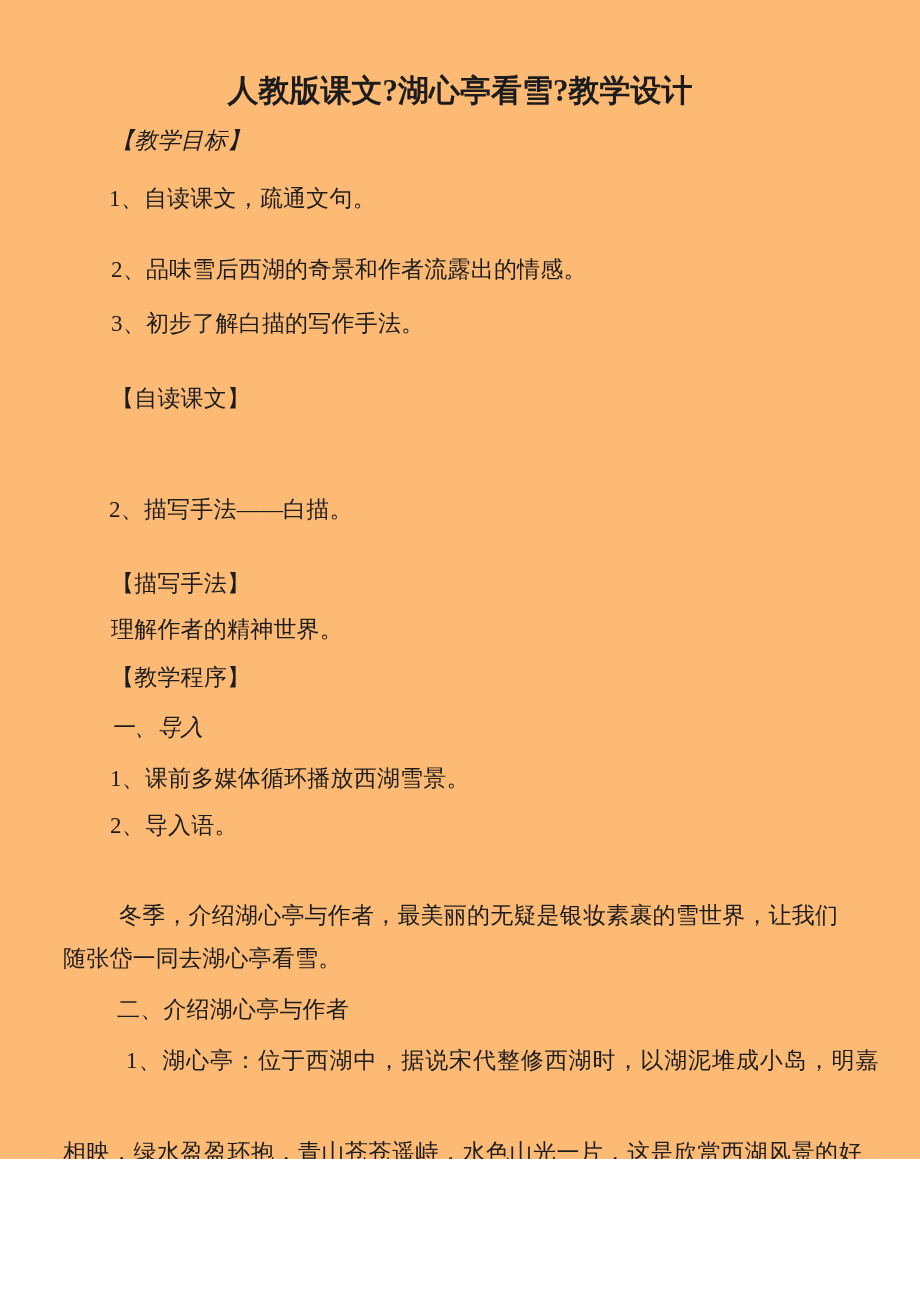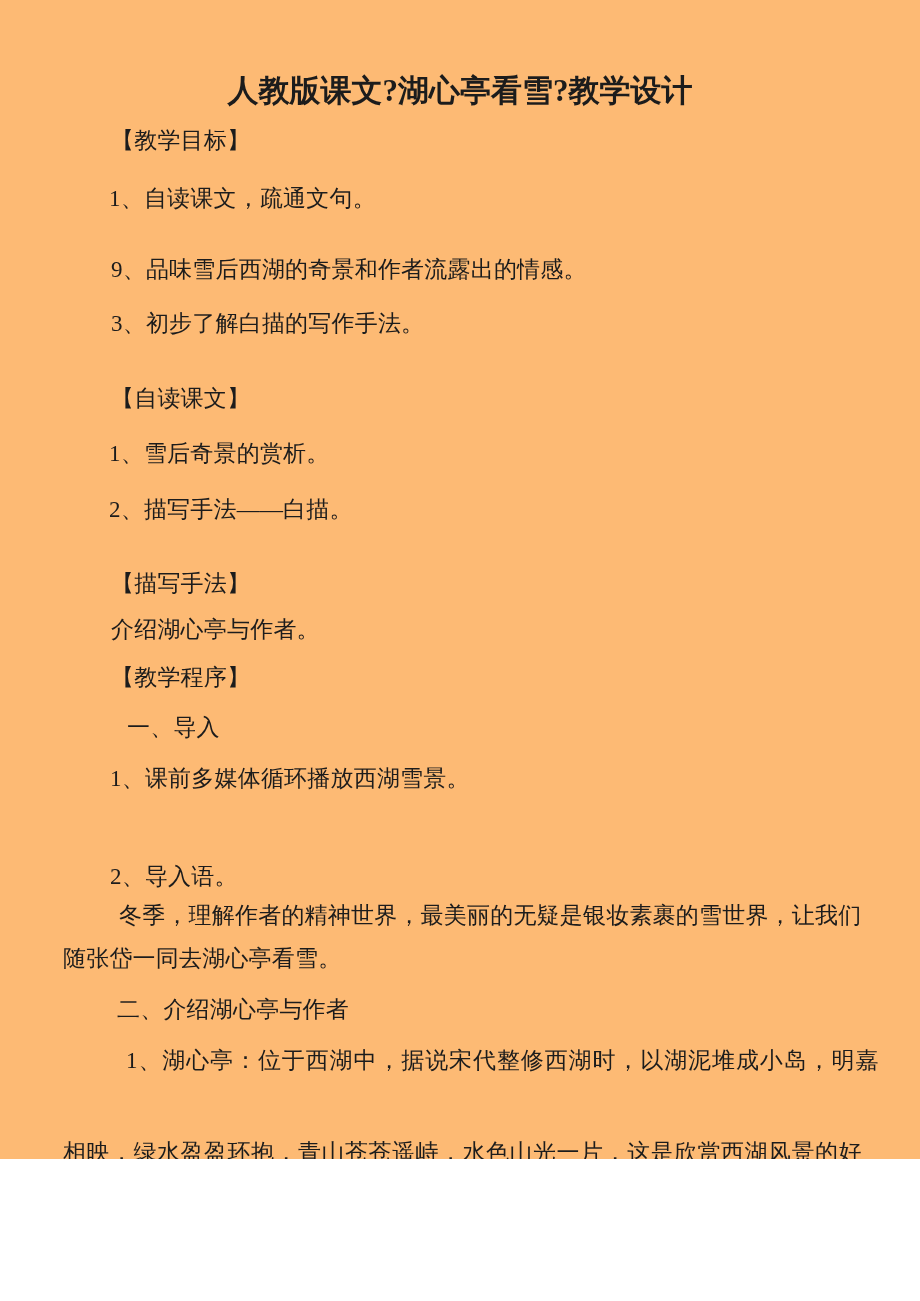--- a/index.html
+++ b/index.html
@@ -30,75 +30,74 @@
   }
   .line {
     position: absolute;
     font-size: 23px;
     line-height: 27px;
     color: #1c1c1c;
     white-space: nowrap;
     letter-spacing: 0.2px;
   }
   
-  .l1  { top: 127px; left: 111px; }
+  .l1  { top: 127px; left: 111px; font-style: italic; }
   .l2  { top: 185px; left: 109px; }
   .l3  { top: 256px; left: 111px; }
   .l4  { top: 310px; left: 111px; }
   .l5  { top: 385px; left: 111px; }
   .l6  { top: 440px; left: 109px; }
   .l7  { top: 496px; left: 109px; }
   .l8  { top: 570px; left: 111px; }
   .l9  { top: 616px; left: 111px; }
   .l10 { top: 664px; left: 111px; }
-  .l11 { top: 714px; left: 127px; }
+  .l11 { top: 714px; left: 111px; font-style: italic; }
   .l12 { top: 765px; left: 110px; }
-  .l13 { top: 863px; left: 110px; }
+  .l13 { top: 812px; left: 110px; }
   
   .l14 { top: 902px;  left: 119px; }
   .l15 { top: 945px;  left: 63px;  }
   .l16 { top: 996px;  left: 117px; }
   .l17 { top: 1047px; left: 126px; letter-spacing: 0.9px; }
   .l18 { top: 1093px; left: 63px;  letter-spacing: 0.5px; }
   .l19 { top: 1139px; left: 63px;  letter-spacing: 0.5px; }
 </style>
 </head>
 <body>
 
 <div class="page">
 
   <div class="doc-title">人教版课文?湖心亭看雪?教学设计</div>
 
   <div class="line l1">【教学目标】</div>
 
   <div class="line l2">1、自读课文，疏通文句。</div>
 
-  <div class="line l3">9、品味雪后西湖的奇景和作者流露出的情感。</div>
+  <div class="line l3">2、品味雪后西湖的奇景和作者流露出的情感。</div>
 
   <div class="line l4">3、初步了解白描的写作手法。</div>
 
   <div class="line l5">【自读课文】</div>
 
-  <div class="line l6">1、雪后奇景的赏析。</div>
 
   <div class="line l7">2、描写手法——白描。</div>
 
   <div class="line l8">【描写手法】</div>
 
-  <div class="line l9">介绍湖心亭与作者。</div>
+  <div class="line l9">理解作者的精神世界。</div>
 
   <div class="line l10">【教学程序】</div>
 
   <div class="line l11">一、导入</div>
 
   <div class="line l12">1、课前多媒体循环播放西湖雪景。</div>
 
   <div class="line l13">2、导入语。</div>
 
-  <div class="line l14">冬季，理解作者的精神世界，最美丽的无疑是银妆素裹的雪世界，让我们</div>
+  <div class="line l14">冬季，介绍湖心亭与作者，最美丽的无疑是银妆素裹的雪世界，让我们</div>
 
   <div class="line l15">随张岱一同去湖心亭看雪。</div>
 
   <div class="line l16">二、介绍湖心亭与作者</div>
 
   <div class="line l17">1、湖心亭：位于西湖中，据说宋代整修西湖时，以湖泥堆成小岛，明嘉</div>
 
 
   <div class="line l19">相映，绿水盈盈环抱，青山苍苍遥峙，水色山光一片，这是欣赏西湖风景的好</div>
 

